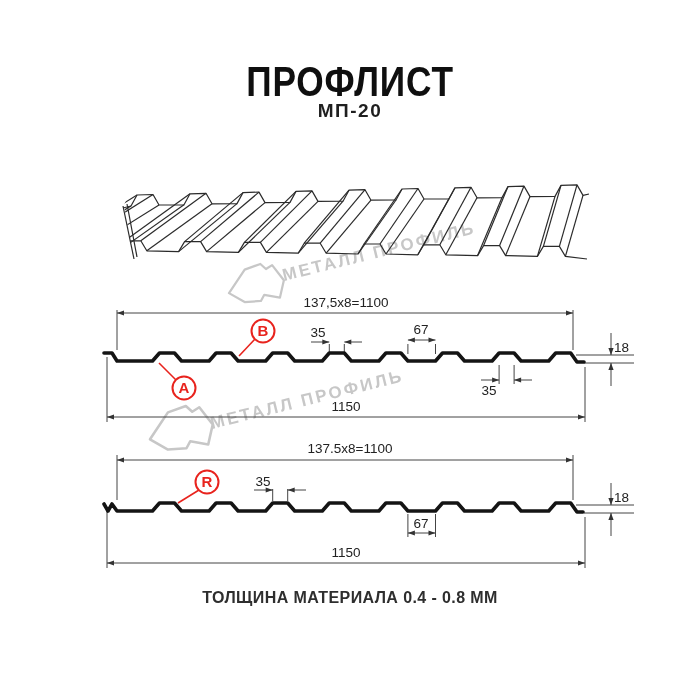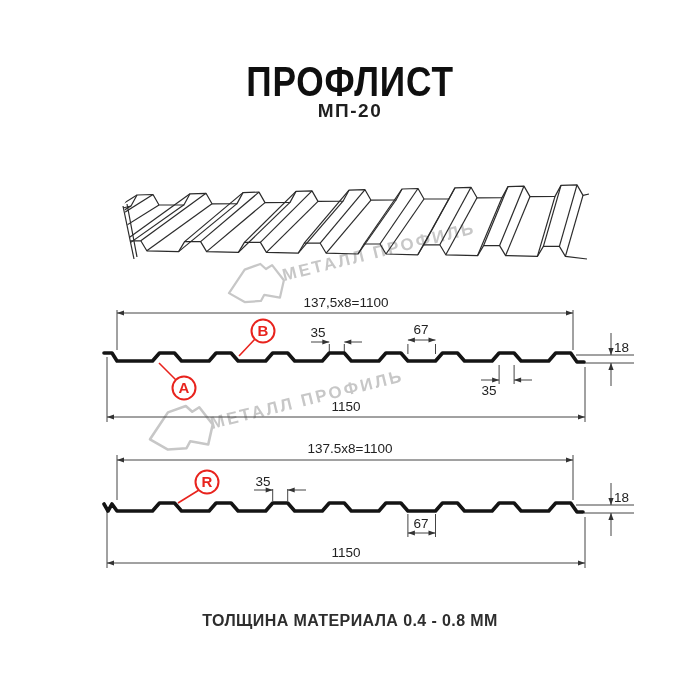--- a/index.html
+++ b/index.html
@@ -3,21 +3,21 @@
 <meta charset="utf-8">
 <style>
   html,body{margin:0;padding:0;background:#fff;}
   .page{position:relative;width:668px;height:700px;background:#ffffff;overflow:hidden;
         font-family:"Liberation Sans",sans-serif;}
   .title{position:absolute;top:58px;left:0;width:700px;text-align:center;
          font-size:42px;font-weight:800;color:#0f0f0f;letter-spacing:1px;
          transform:scaleX(.84);transform-origin:50% 50%;}
   .subtitle{position:absolute;top:100px;left:0;width:700px;text-align:center;
             font-size:19px;font-weight:700;color:#1f1f1f;letter-spacing:1.5px;}
-  .footer{position:absolute;top:612px;left:0;width:700px;text-align:center;
+  .footer{position:absolute;top:589px;left:0;width:700px;text-align:center;
           font-size:16px;font-weight:700;color:#2e2e2e;letter-spacing:.4px;}
   svg{position:absolute;left:0;top:0;}
   .dim{font:13.5px "Liberation Sans",sans-serif;fill:#222;}
   .marker-letter{font:15px "Liberation Sans",sans-serif;fill:#e8231d;font-weight:bold;}
   .wm-text{font:17px "Liberation Sans",sans-serif;font-weight:bold;fill:#c7c7c7;letter-spacing:2.5px;}
 </style>
 </head>
 <body>
 
 <div class="page">

